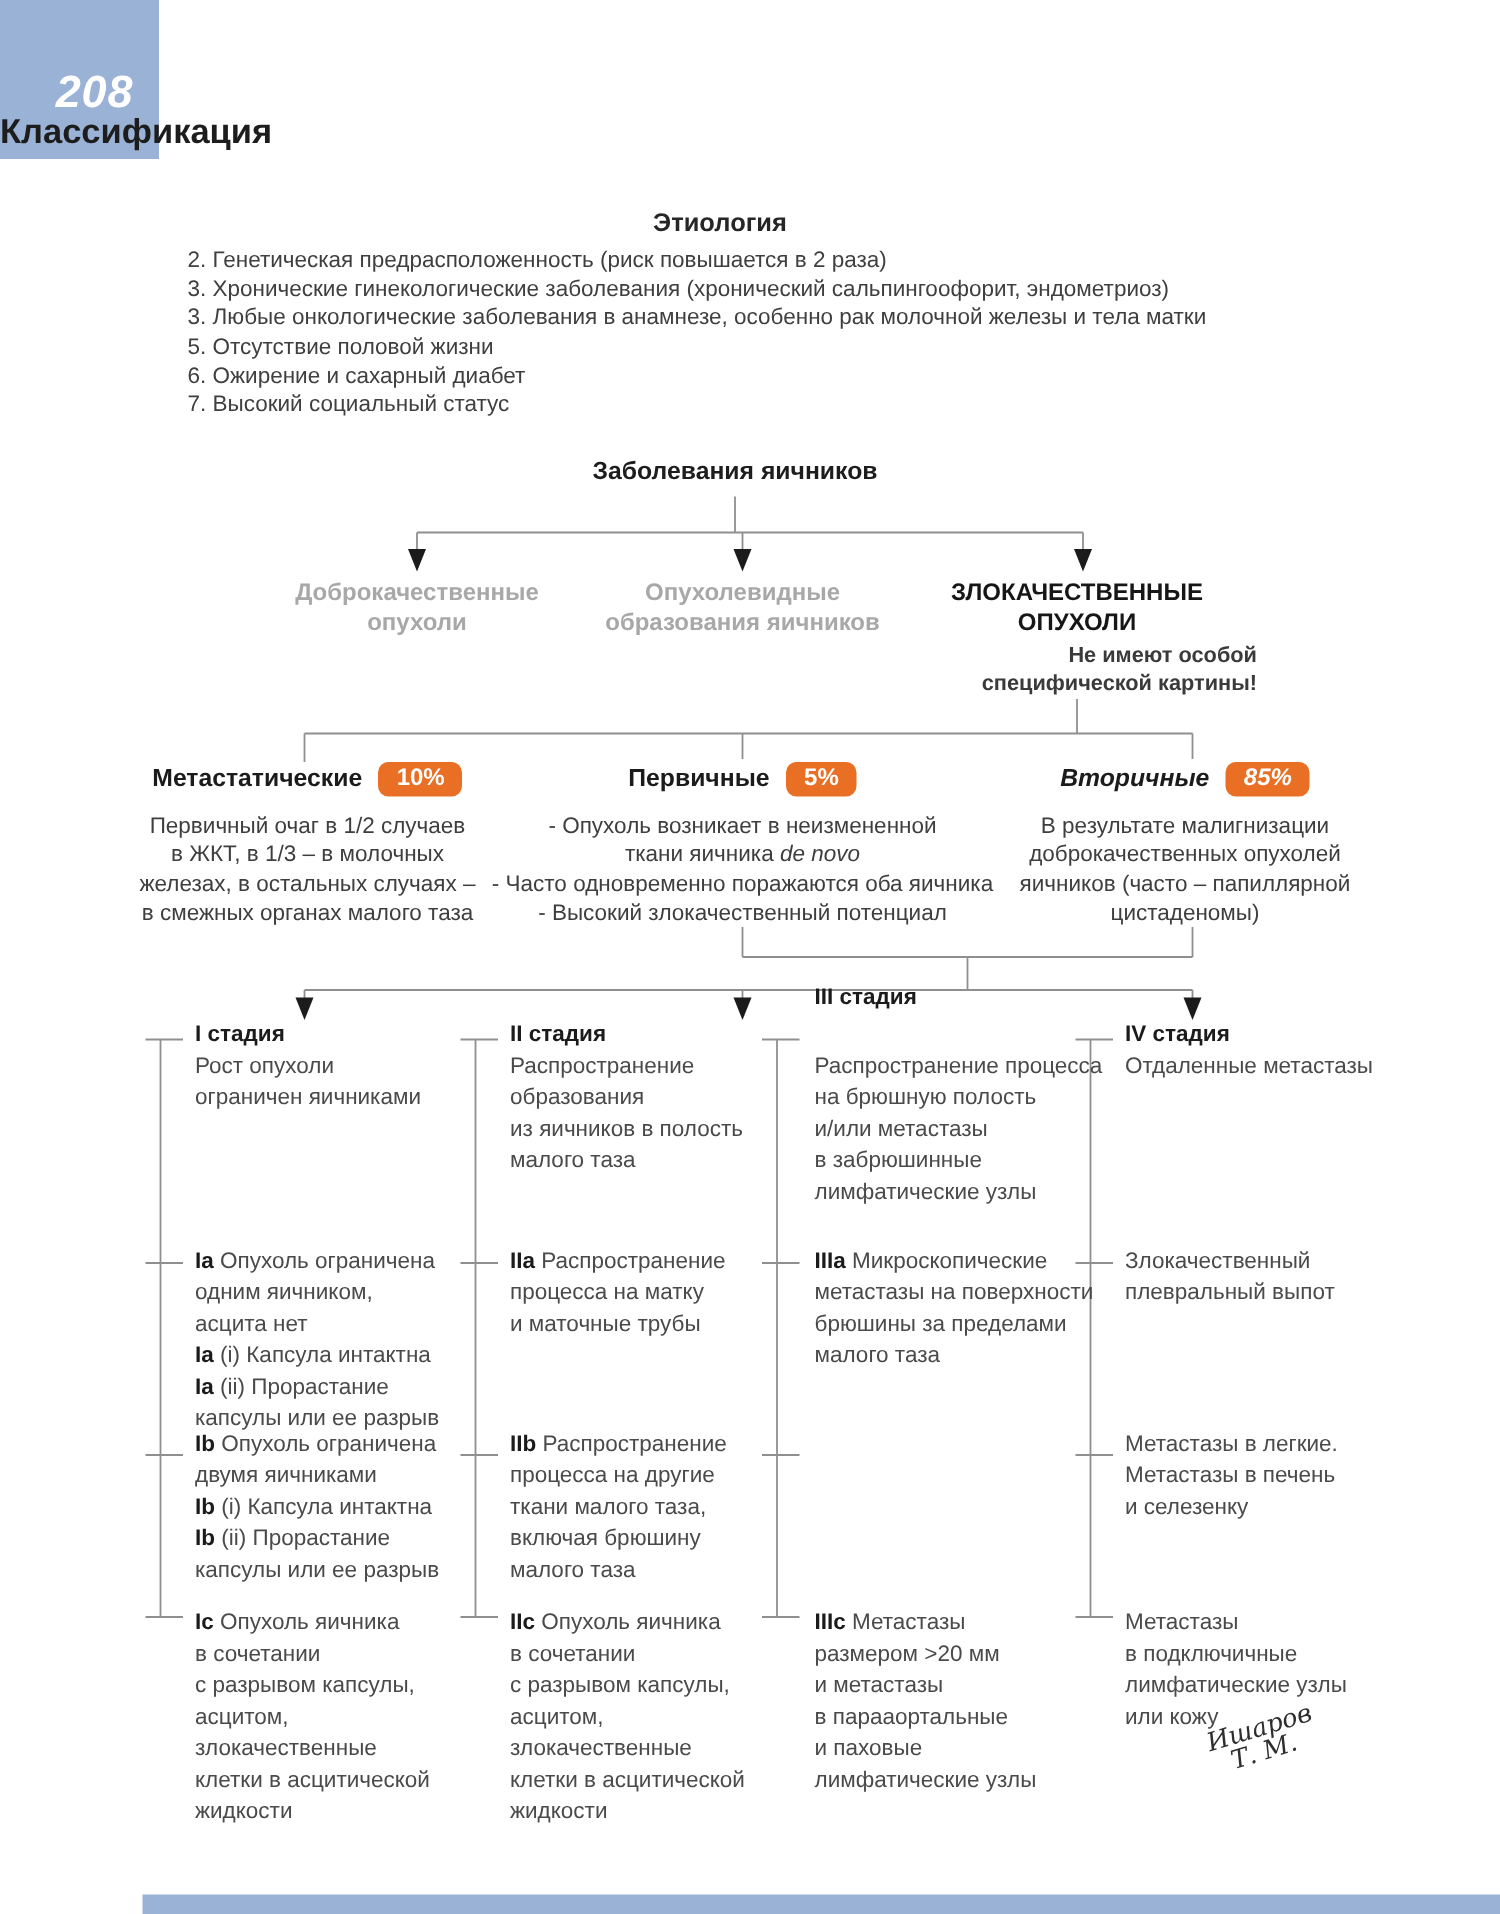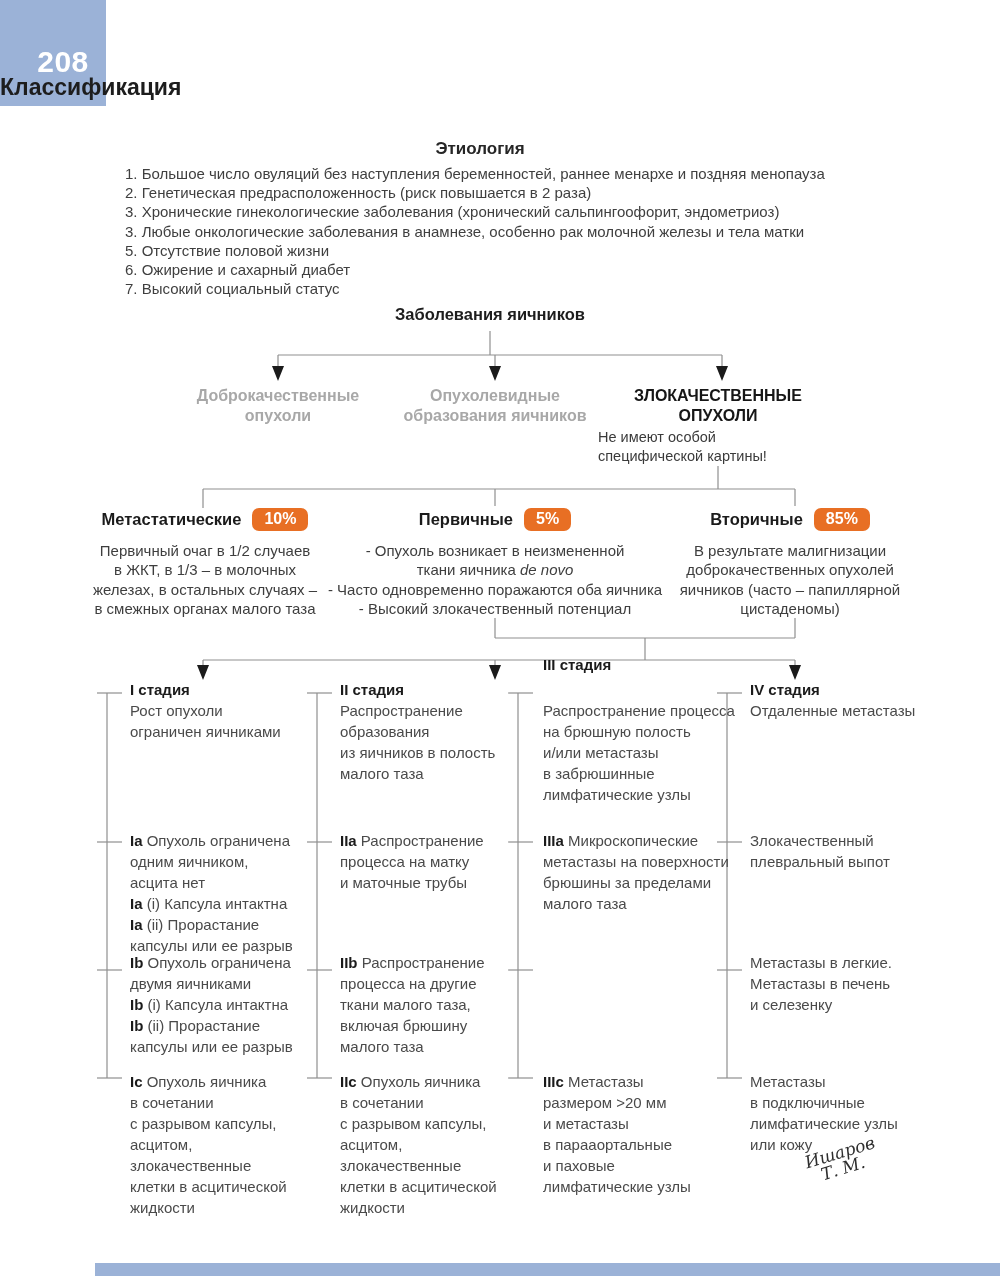--- a/index.html
+++ b/index.html
@@ -6,33 +6,33 @@
   .page{
     position:relative;width:1000px;height:1276px;background:#ffffff;
     font-family:"Liberation Sans","DejaVu Sans",sans-serif;color:#3e3e3e;overflow:hidden;
   }
   .abs{position:absolute;}
   .nw{white-space:nowrap;}
   
   .pagenum-box{
     left:0;top:0;width:106px;height:106px;background:var(--page-blue,#9BB2D7);
     display:flex;align-items:center;justify-content:center;box-sizing:border-box;
-    padding-left:20px;padding-top:18px;
+    padding-left:20px;padding-top:18px;font-style:italic;
   }
   .pagenum-box span{color:#fff;font-size:30px;font-weight:bold;letter-spacing:0.5px;}
   
   .title{left:0;top:74px;width:1000px;text-align:left;font-size:23px;font-weight:bold;color:#1d1d1d;}
   .etio-head{left:0;top:139px;width:960px;text-align:center;font-size:17px;font-weight:bold;color:#262626;}
   .etio-list{left:125px;top:164px;font-size:15px;line-height:19.2px;color:#3f3f3f;}
   .root-label{left:190px;top:305px;width:600px;text-align:center;font-size:16.5px;font-weight:bold;color:#1d1d1d;}
   
   .branch{text-align:center;font-weight:bold;font-size:16px;line-height:20px;}
   .branch.gray{color:#A8A8A8;}
   .branch.dark{color:#161616;}
-  .branch-note{text-align:left;font-size:14.5px;line-height:19px;color:#3a3a3a;font-weight:normal;}
+  .branch-note{text-align:right;font-size:14.5px;line-height:19px;color:#3a3a3a;font-weight:bold;}
   
   .sub-title{display:flex;align-items:center;justify-content:center;gap:11px;
     font-size:16.5px;font-weight:bold;color:#1b1b1b;}
   .badge{background:var(--accent,#E86F24);color:#fff;font-size:16px;font-weight:bold;
     border-radius:7px;padding:3px 12px 4px 12px;line-height:1;}
   .sub-body{text-align:center;font-size:15px;line-height:19.3px;color:#3e3e3e;}
   
   .stage-title{font-size:15px;line-height:21px;font-weight:bold;color:#1b1b1b;}
   .stage-block{font-size:15px;line-height:21px;color:#4a4a4a;}
   .stage-block b{color:#1b1b1b;}
@@ -106,21 +106,20 @@
   </svg>
 
   <div class="pagenum-box abs">
     <span>208</span>
   </div>
 
   <div class="title abs">Классификация</div>
   <div class="etio-head abs">Этиология</div>
 
   <div class="etio-list abs nw">
-    <div>1. Большое число овуляций без наступления беременностей, раннее менархе и поздняя менопауза</div>
     <div>2. Генетическая предрасположенность (риск повышается в 2 раза)</div>
     <div>3. Хронические гинекологические заболевания (хронический сальпингоофорит, эндометриоз)</div>
     <div>3. Любые онкологические заболевания в анамнезе, особенно рак молочной железы и тела матки</div>
     <div>5. Отсутствие половой жизни</div>
     <div>6. Ожирение и сахарный диабет</div>
     <div>7. Высокий социальный статус</div>
   </div>
 
   <div class="root-label abs nw">Заболевания яичников</div>
 
@@ -134,21 +133,21 @@
     <span class="badge">10%</span>
   </div>
   <div class="sub-body abs nw" style="left:60px;top:541px;width:290px;">Первичный очаг в 1/2 случаев<br>в ЖКТ, в 1/3 – в молочных<br>железах, в остальных случаях –<br>в смежных органах малого таза</div>
 
   <div class="sub-title abs nw" style="left:330px;top:508px;width:330px;">
     <span>Первичные</span>
     <span class="badge">5%</span>
   </div>
   <div class="sub-body abs nw" style="left:320px;top:541px;width:350px;">- Опухоль возникает в неизмененной<br>ткани яичника <i>de novo</i><br>- Часто одновременно поражаются оба яичника<br>- Высокий злокачественный потенциал</div>
 
-  <div class="sub-title abs nw" style="left:655px;top:508px;width:270px;">
+  <div class="sub-title abs nw" style="left:655px;top:508px;width:270px;font-style:italic;">
     <span>Вторичные</span>
     <span class="badge">85%</span>
   </div>
   <div class="sub-body abs nw" style="left:665px;top:541px;width:250px;">В результате малигнизации<br>доброкачественных опухолей<br>яичников (часто – папиллярной<br>цистаденомы)</div>
 
   <div class="stage-title abs nw" style="left:130px;top:679px;">I стадия</div>
   <div class="stage-block abs nw" style="left:130px;top:700px;">Рост опухоли<br>ограничен яичниками</div>
   <div class="stage-block abs nw" style="left:130px;top:830px;"><b>Ia</b> Опухоль ограничена<br>одним яичником,<br>асцита нет<br><b>Ia</b> (i) Капсула интактна<br><b>Ia</b> (ii) Прорастание<br>капсулы или ее разрыв</div>
   <div class="stage-block abs nw" style="left:130px;top:952px;"><b>Ib</b> Опухоль ограничена<br>двумя яичниками<br><b>Ib</b> (i) Капсула интактна<br><b>Ib</b> (ii) Прорастание<br>капсулы или ее разрыв</div>
   <div class="stage-block abs nw" style="left:130px;top:1071px;"><b>Ic</b> Опухоль яичника<br>в сочетании<br>с разрывом капсулы,<br>асцитом,<br>злокачественные<br>клетки в асцитической<br>жидкости</div>

